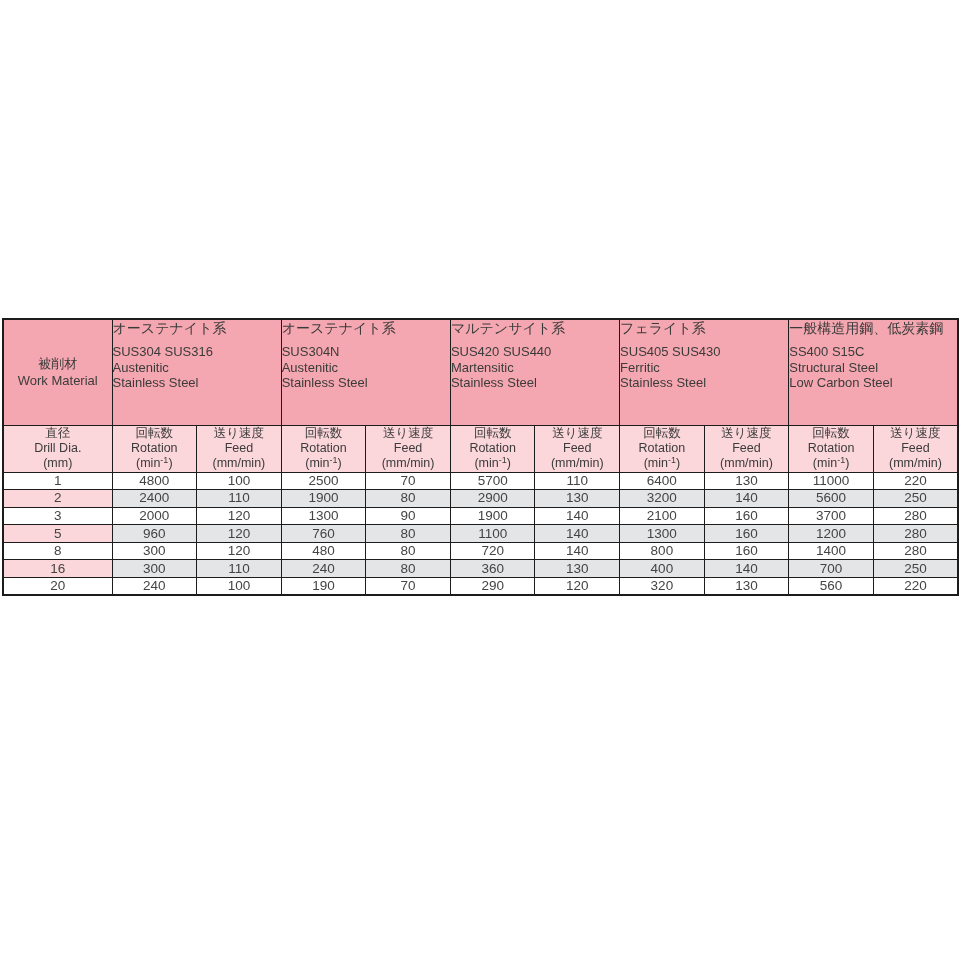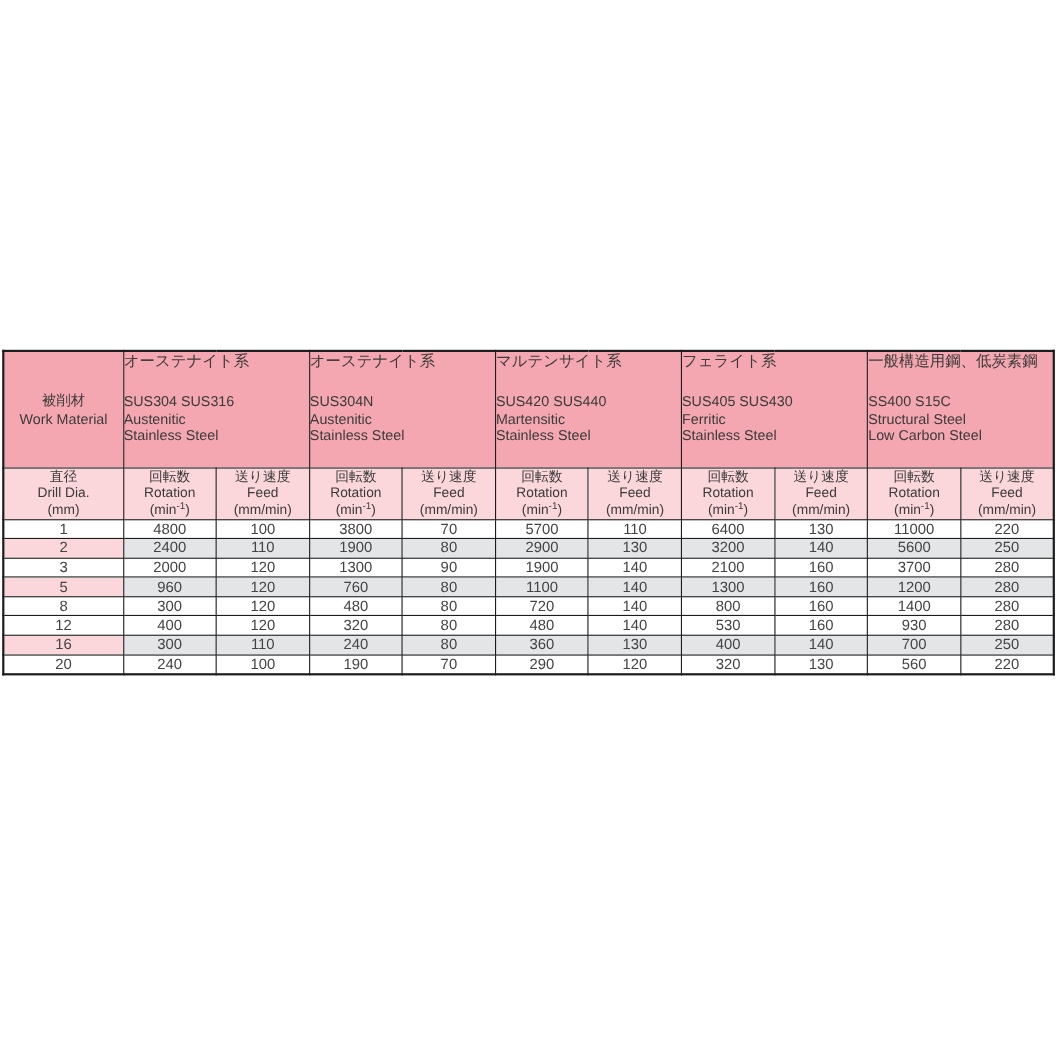--- a/index.html
+++ b/index.html
@@ -56,21 +56,21 @@
   th.mat-cell {
     background: #f4a7b0;
     text-align: left;
     vertical-align: top;
     padding: 9px 4px 0 7px;
     font-size: 13px;
   }
   .mat-jp {
     font-size: 14px;
     line-height: 16px;
-    margin-bottom: 21px;
+    margin-bottom: 8px;
   }
   .mat-line {
     font-size: 13px;
     line-height: 15.5px;
   }
   
   th.sub-cell {
     background: #fbd6da;
     text-align: center;
     vertical-align: middle;
@@ -209,21 +209,21 @@
               <div>(mm/min)</div>
             </th>
           </tr>
       </thead>
       <tbody>
 
       <tr>
             <td class="dia-cell">1</td>
             <td>4800</td>
             <td>100</td>
-            <td>3800</td>
+            <td>2500</td>
             <td>70</td>
             <td>5700</td>
             <td>110</td>
             <td>6400</td>
             <td>130</td>
             <td>11000</td>
             <td>220</td>
           </tr>
           <tr class="shaded">
             <td class="dia-cell">2</td>
@@ -268,33 +268,20 @@
             <td class="dia-cell">8</td>
             <td>300</td>
             <td>120</td>
             <td>480</td>
             <td>80</td>
             <td>720</td>
             <td>140</td>
             <td>800</td>
             <td>160</td>
             <td>1400</td>
-            <td>280</td>
-          </tr>
-          <tr>
-            <td class="dia-cell">12</td>
-            <td>400</td>
-            <td>120</td>
-            <td>320</td>
-            <td>80</td>
-            <td>480</td>
-            <td>140</td>
-            <td>530</td>
-            <td>160</td>
-            <td>930</td>
             <td>280</td>
           </tr>
           <tr class="shaded">
             <td class="dia-cell">16</td>
             <td>300</td>
             <td>110</td>
             <td>240</td>
             <td>80</td>
             <td>360</td>
             <td>130</td>

